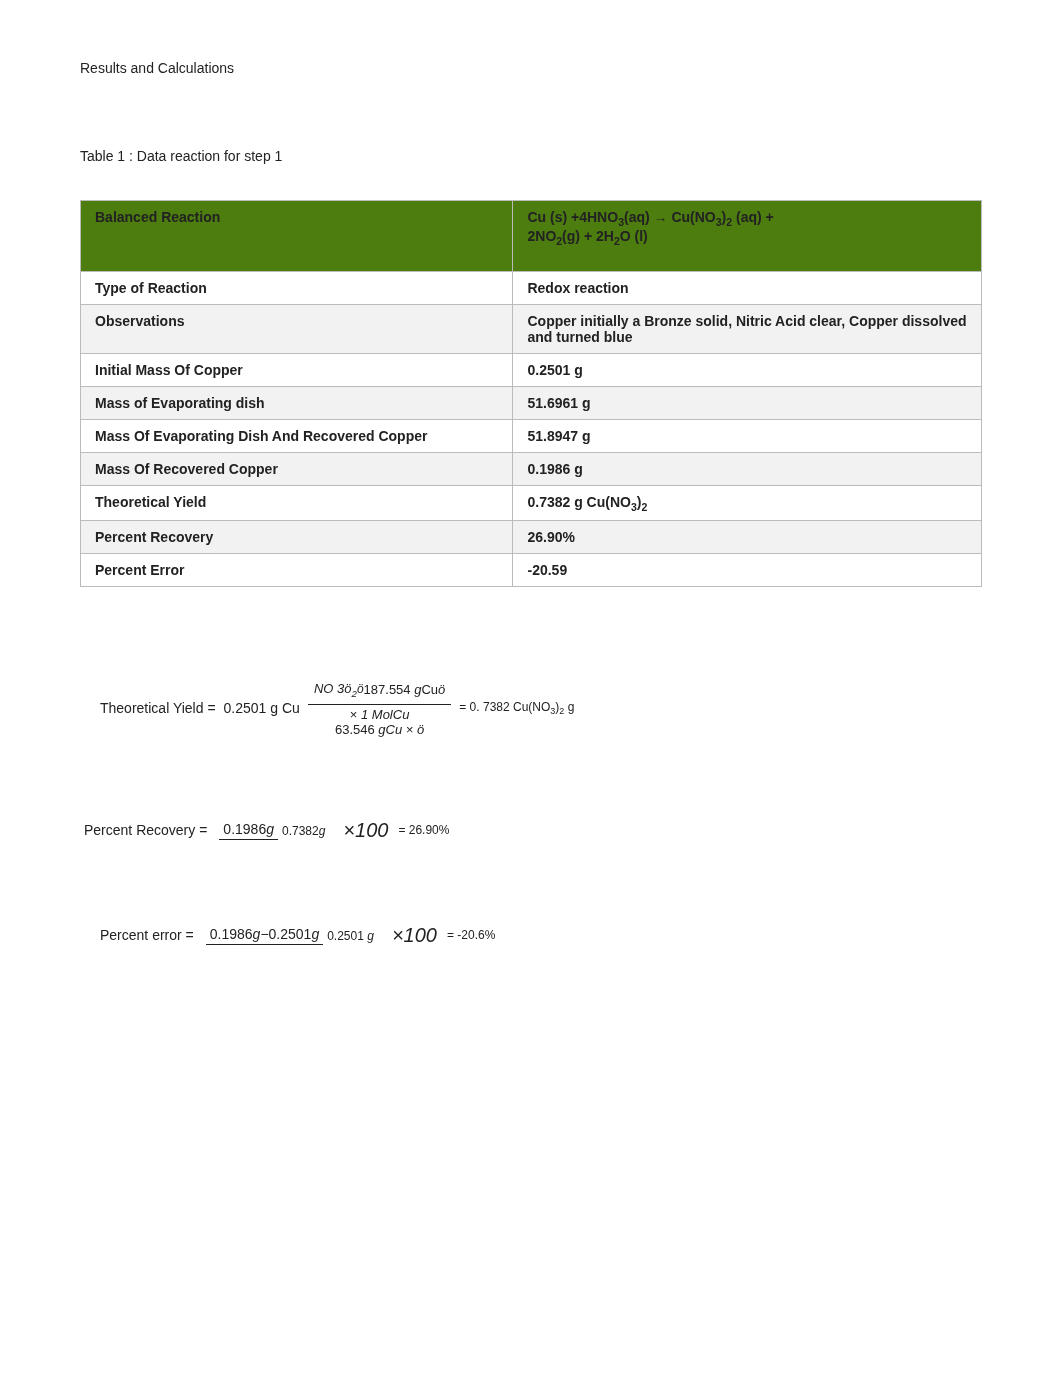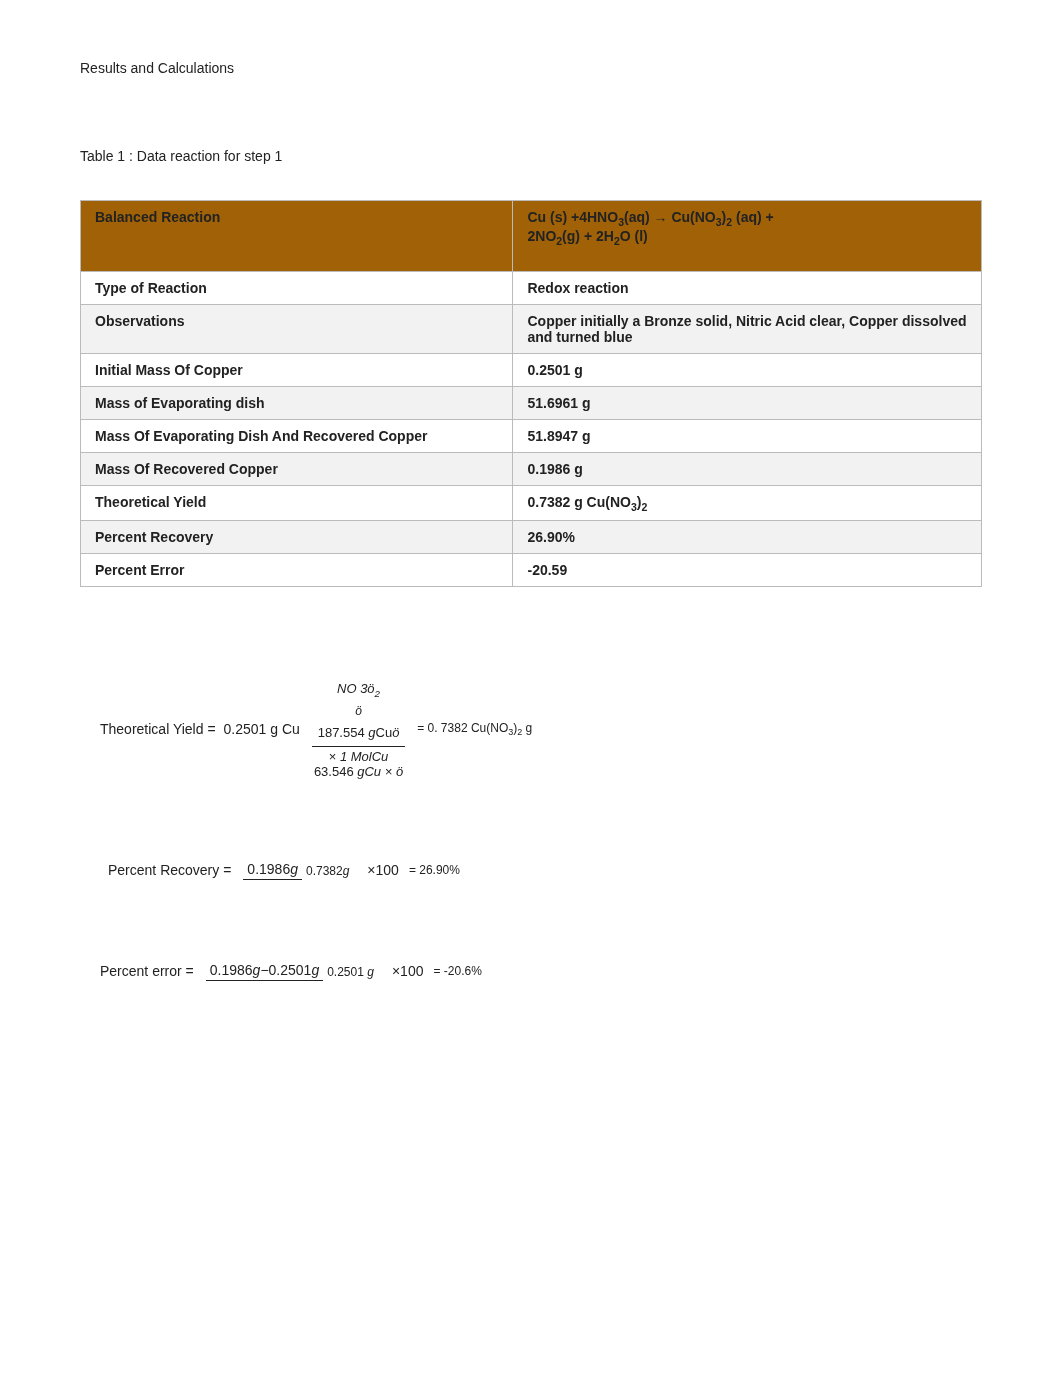--- a/index.html
+++ b/index.html
@@ -37,21 +37,21 @@
       font-size: 14px;
       font-weight: bold;
     }
     .data-table tr:nth-child(odd) {
       background: #f2f2f2;
     }
     .data-table tr:nth-child(even) {
       background: #fff;
     }
     .data-table .header-row td {
-      background: #a16207;
+      background: #4d7c0f;
       font-weight: bold;
     }
 
     sub, sup {
       font-size: 0.75em;
     }
 
     .calc-label {
       display: inline-block;
       font-size: 14px;
@@ -100,43 +100,42 @@
       line-height: 1.6;
     }
     .cf-bottom {
       padding: 2px 6px 0;
       text-align: center;
       font-size: 13px;
     }
 
     .cf-top-inner {
       display: flex;
-      flex-direction: column;
       align-items: center;
     }
 
     .percent-recovery-calc {
       display: flex;
       align-items: center;
       gap: 8px;
-      margin-left: 28px;
+      margin-left: 4px;
       margin-bottom: 50px;
     }
 
     .percent-error-calc {
       display: flex;
       align-items: center;
       gap: 8px;
       margin-left: 20px;
       margin-bottom: 50px;
     }
 
     .equals { font-size: 12px; }
 
-    .times { font-size: 14px; margin: 0 2px; }
+    .times { font-size: 20px; margin: 0 2px; font-style: italic; }
   </style>
 </head>
 <body>
 
 
 
 
 <div class="page-title">Results and Calculations</div>
 
 <br><br>

